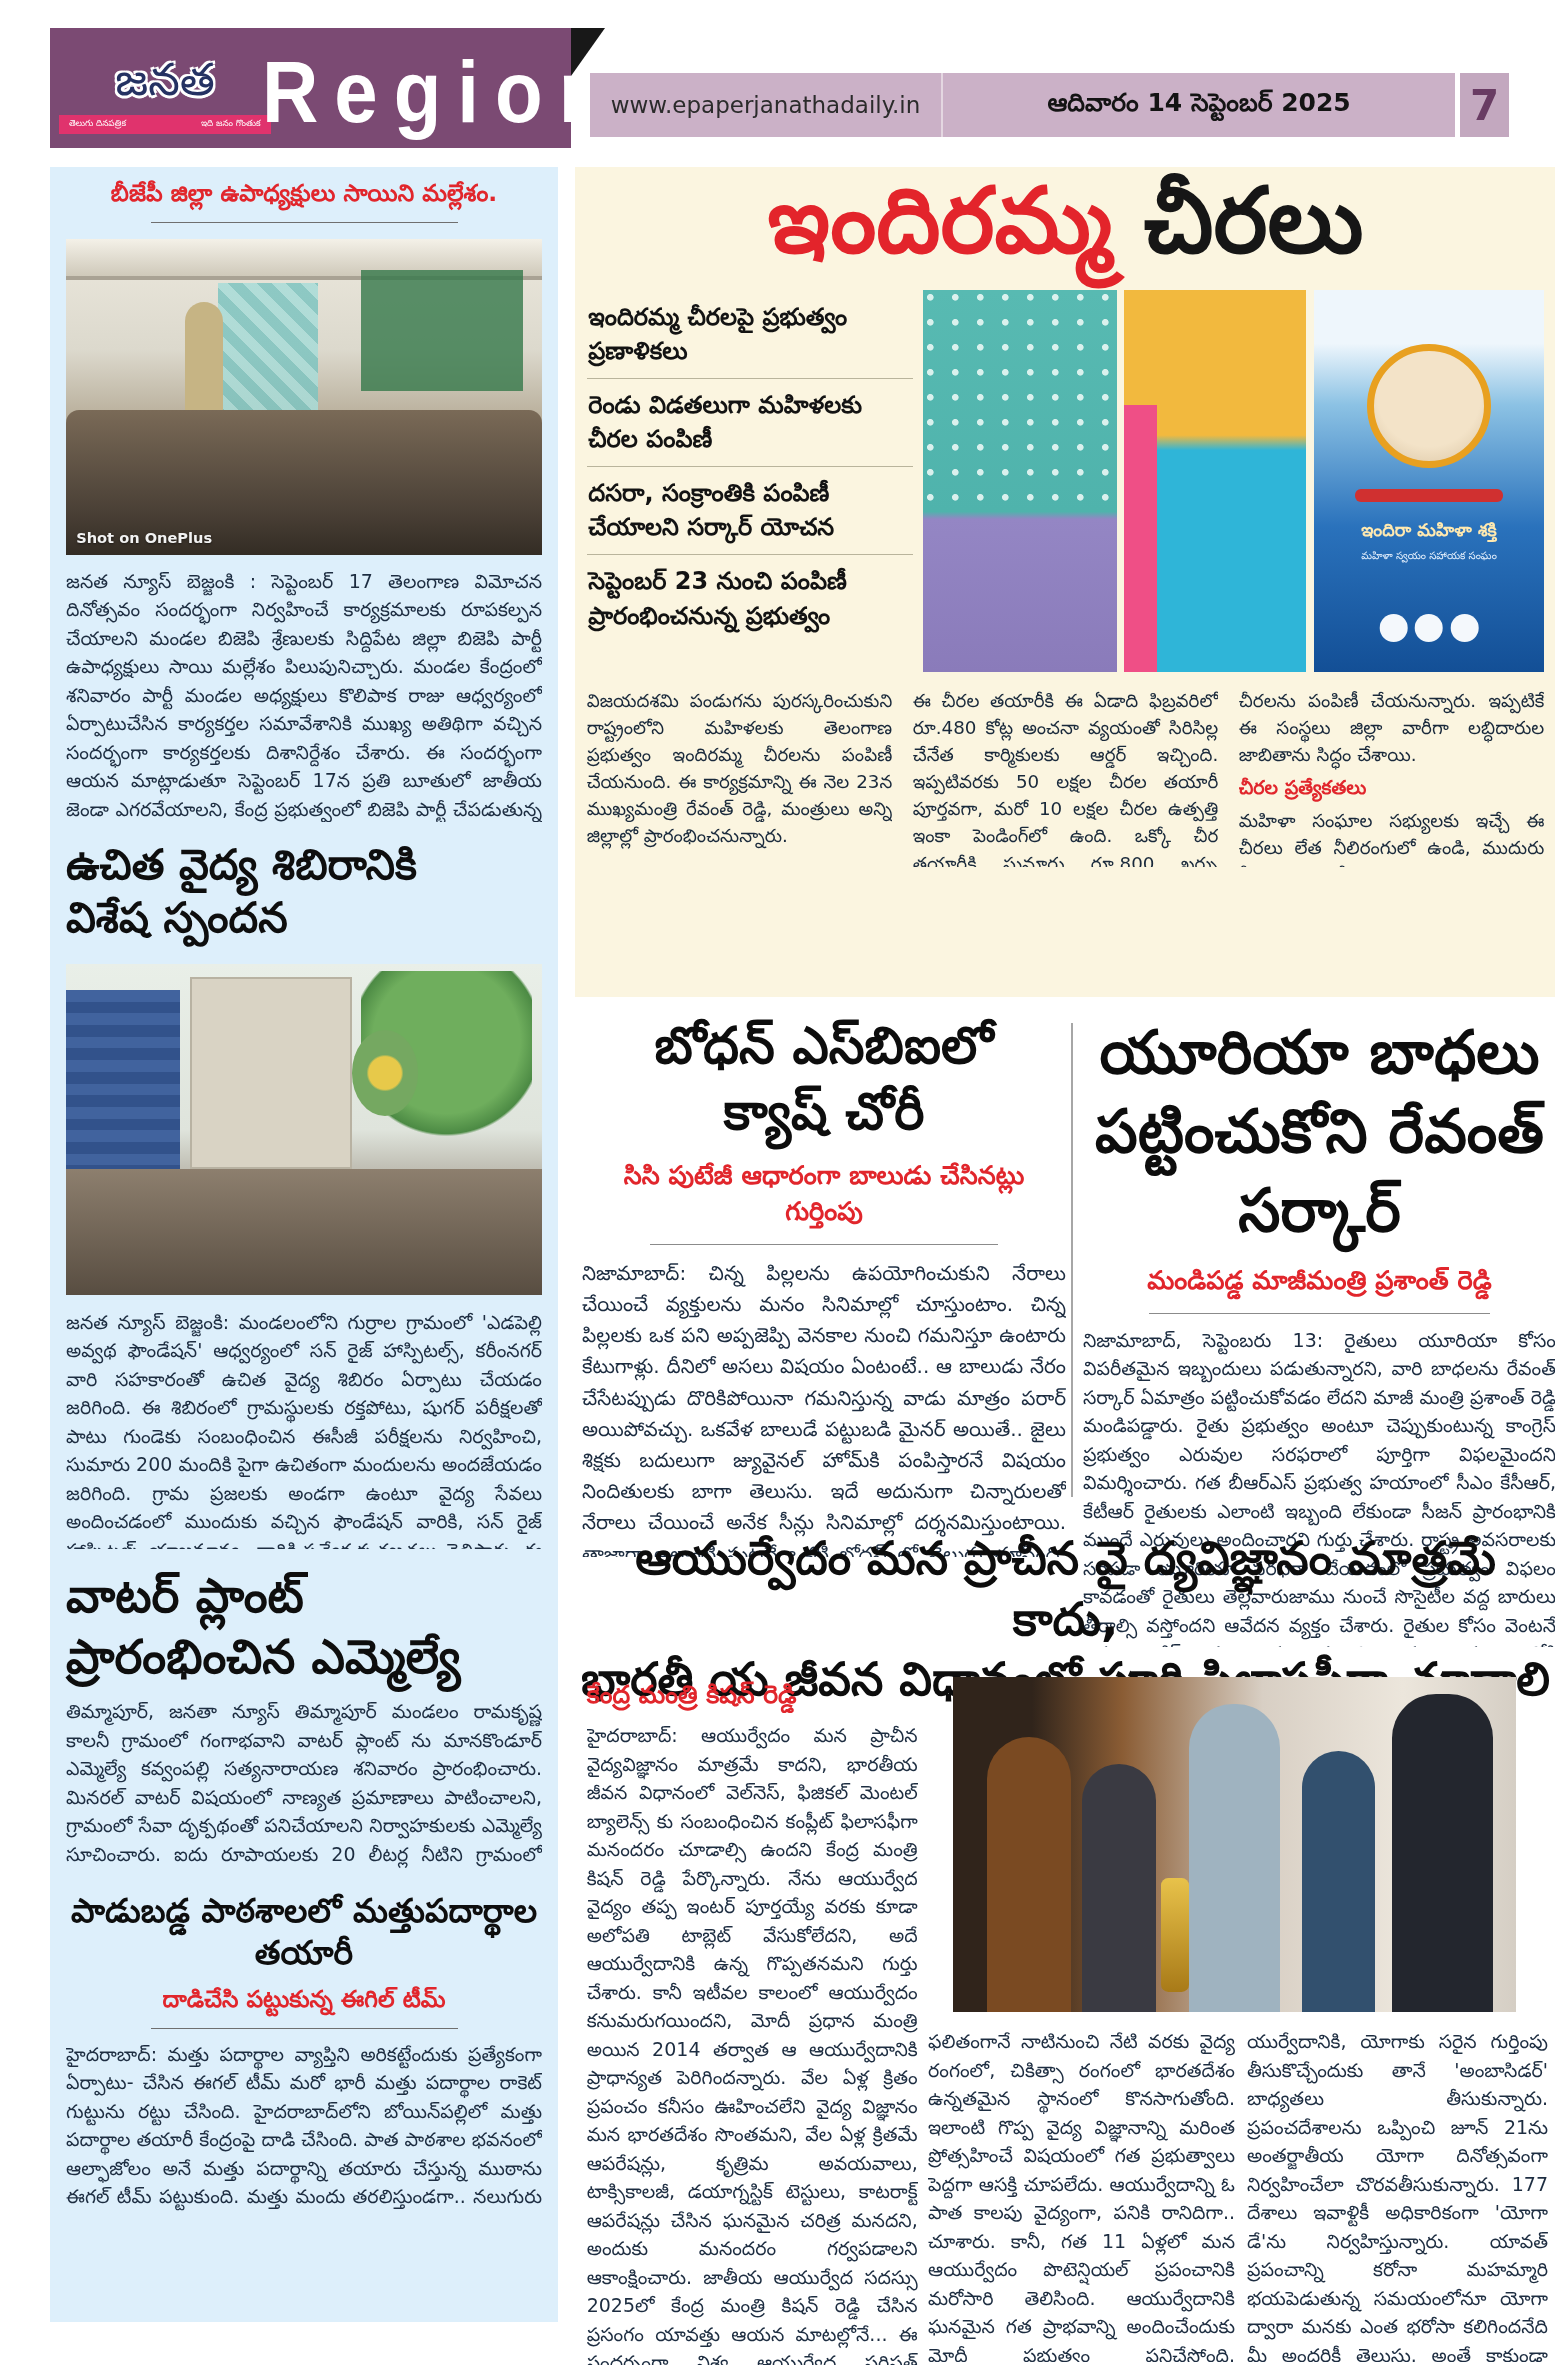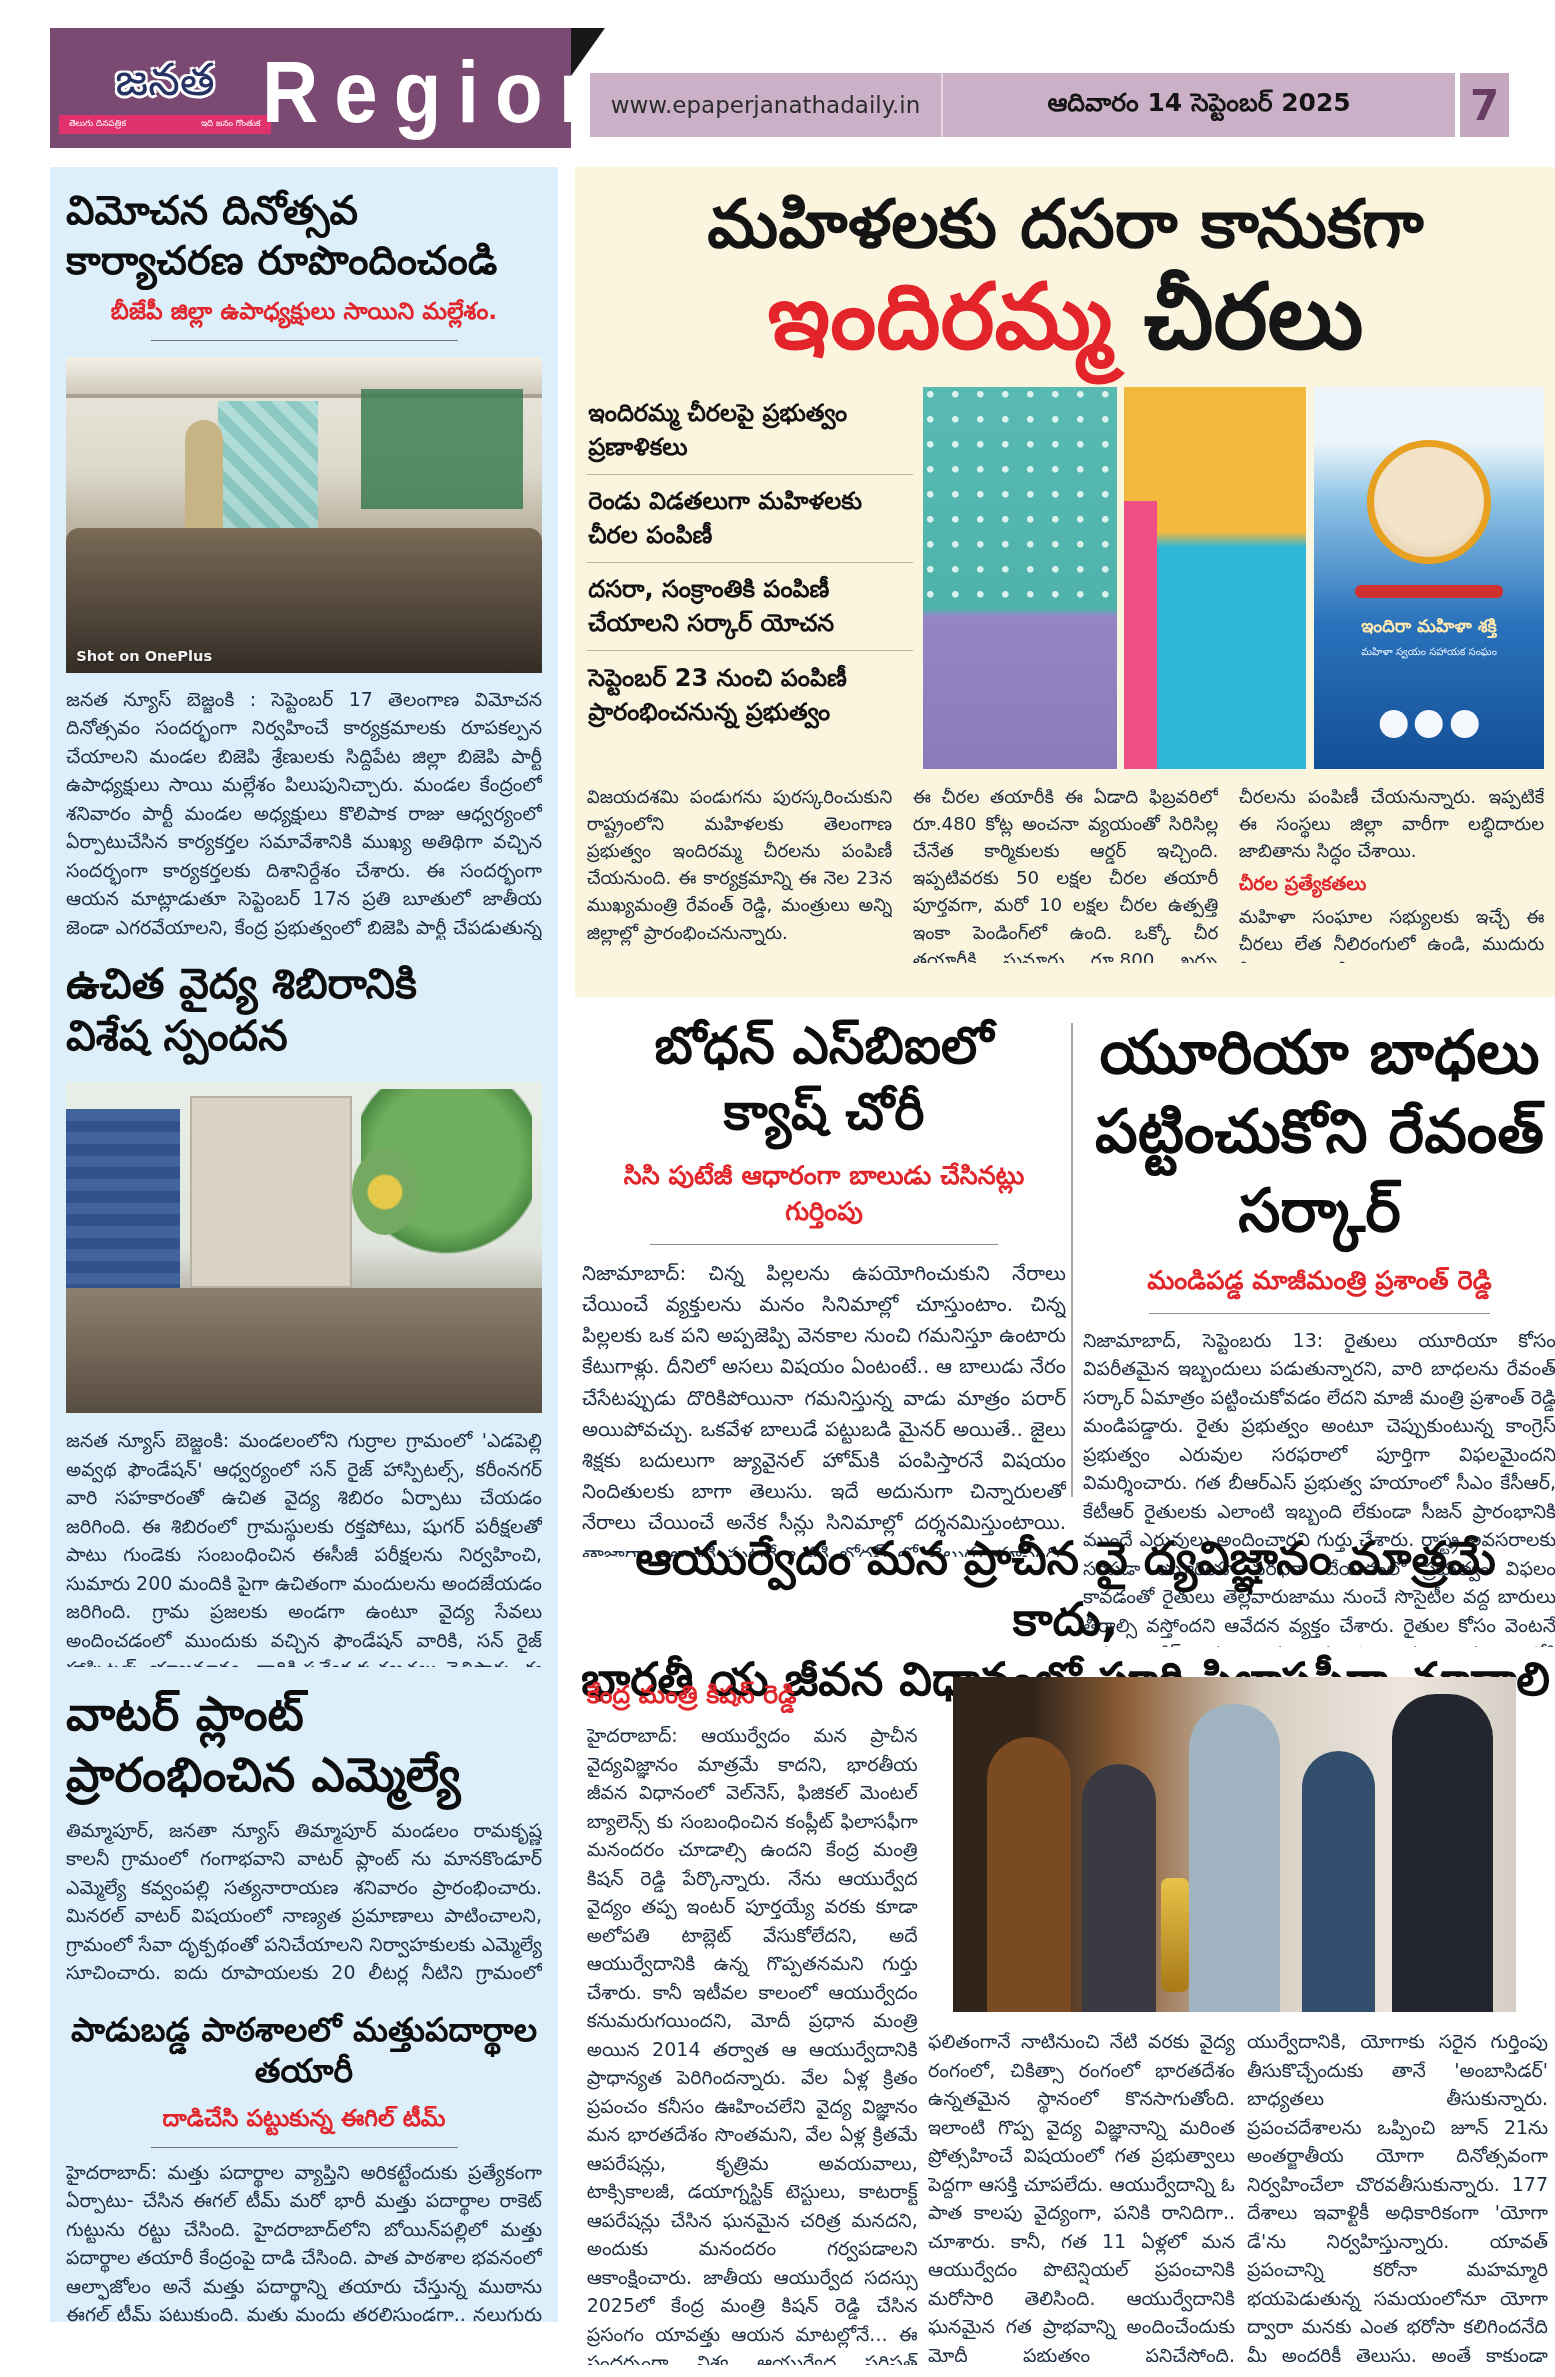--- a/index.html
+++ b/index.html
@@ -144,21 +144,20 @@
     <div class="cell-url">www.epaperjanathadaily.in</div>
     <div class="vdiv"></div>
     <div class="cell-date">ఆదివారం 14 సెప్టెంబర్ 2025</div>
     <div class="pagebox">7</div>
   </div>
 </header>
 
 <aside class="leftcol">
 
   <article>
-    <div class="hl hl-a1">విమోచన దినోత్సవ కార్యాచరణ రూపొందించండి</div>
     <div class="redsub">బీజేపీ జిల్లా ఉపాధ్యక్షులు సాయిని మల్లేశం.</div>
     <div class="thinrule"></div>
     <div class="photo photo-a1">
       <div class="roof-beam"></div>
       <div class="lattice"></div>
       <div class="greenmesh"></div>
       <div class="speaker"></div>
       <div class="crowd"></div>
       <div class="watermark">Shot on OnePlus</div>
     </div>
@@ -191,21 +190,20 @@
   <article>
     <div class="hl hl-a4">పాడుబడ్డ పాఠశాలలో మత్తుపదార్థాల తయారీ</div>
     <div class="redsub">దాడిచేసి పట్టుకున్న ఈగిల్ టీమ్</div>
     <div class="thinrule"></div>
     <div class="body-txt body-a4">హైదరాబాద్: మత్తు పదార్థాల వ్యాప్తిని అరికట్టేందుకు ప్రత్యేకంగా ఏర్పాటు- చేసిన ఈగల్ టీమ్ మరో భారీ మత్తు పదార్థాల రాకెట్ గుట్టును రట్టు చేసింది. హైదరాబాద్‌లోని బోయిన్‌పల్లిలో మత్తు పదార్థాల తయారీ కేంద్రంపై దాడి చేసింది. పాత పాఠశాల భవనంలో ఆల్ఫాజోలం అనే మత్తు పదార్థాన్ని తయారు చేస్తున్న ముఠాను ఈగల్ టీమ్ పట్టుకుంది. మత్తు మందు తరలిస్తుండగా.. నలుగురు సభ్యులతో కూడిన ముఠాను పోలీసులు అరెస్ట్ చేశారు. పాఠశాల నుంచే వీరంతా దందా కొనసాగిస్తున్నారన్న కోణంలో పోలీసులు దర్యాప్తు చేస్తున్నారు. ఈ క్రమంలో రూ.కోటి విలువైన 7 కిలోల ఆల్ఫాజోలం, ఆల్ఫాజోలం తయారు చేసే యంత్రాలు, ముడి సరకును స్వాధీనం చేసుకున్నారు. దీంతో పాటు- రూ.20 లక్షల నగదు, కల్లులో కలిపే పౌడర్‌ని కూడా సీజ్ చేశారు.</div>
   </article>
 
 </aside>
 
 <section class="cream">
-  <div class="cream-h1">మహిళలకు దసరా కానుకగా</div>
   <div class="cream-h2">
     <span class="red">ఇందిరమ్మ</span><span class="blk"> చీరలు</span>
   </div>
 
   <div class="cream-row">
     <div class="leads">
       <div class="lead-item">ఇందిరమ్మ చీరలపై ప్రభుత్వం ప్రణాళికలు</div>
       <div class="lead-item">రెండు విడతలుగా మహిళలకు చీరల పంపిణీ</div>
       <div class="lead-item">దసరా, సంక్రాంతికి పంపిణీ చేయాలని సర్కార్ యోచన</div>
       <div class="lead-item">సెప్టెంబర్ 23 నుంచి పంపిణీ ప్రారంభించనున్న ప్రభుత్వం</div>

